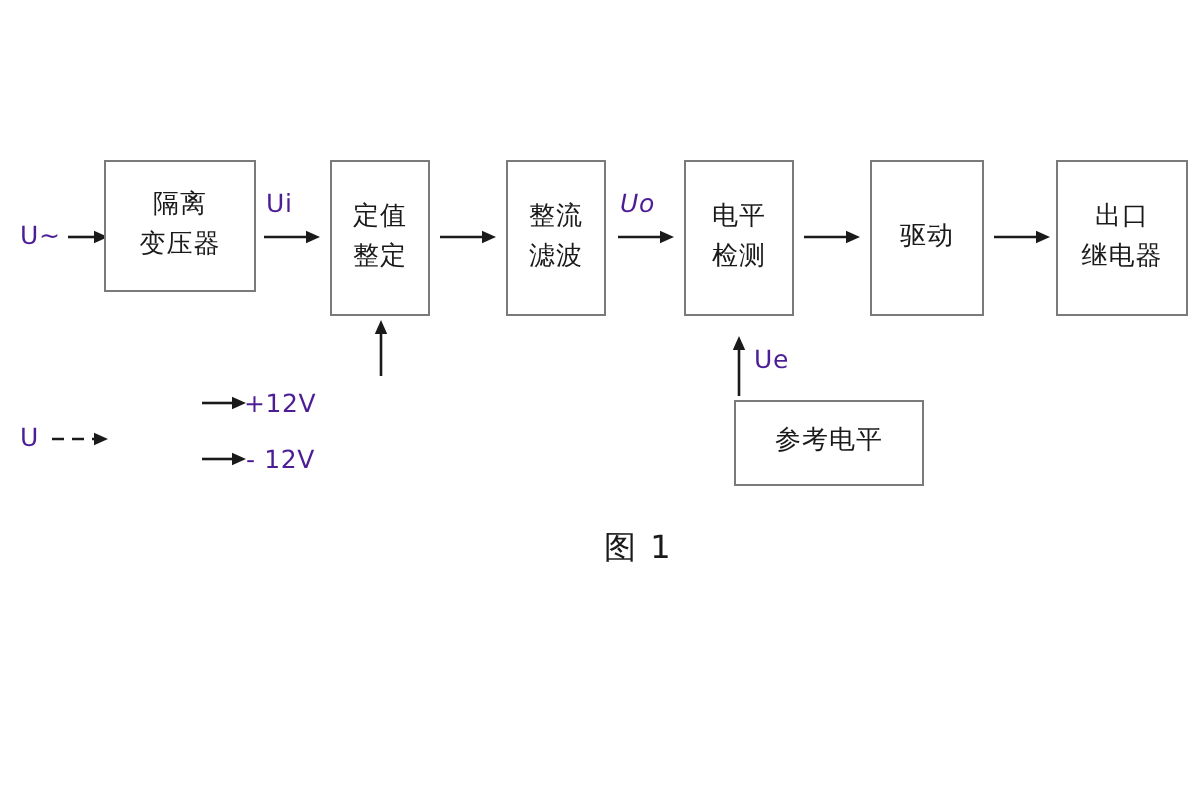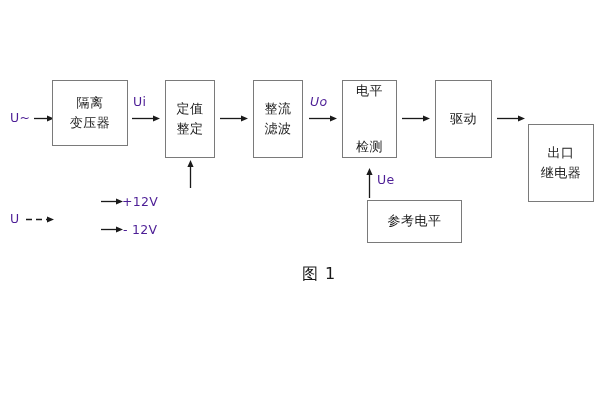--- a/index.html
+++ b/index.html
@@ -105,21 +105,21 @@
   </div>
 
   <div class="sig" style="left:310px; top:94px;font-style:italic;">Uo</div>
   <div class="arrow-h" style="left:309px; top:114px; width:28px;">
     <svg width="28" height="9" viewBox="0 0 28 9">
       <line x1="0" y1="4.5" x2="22" y2="4.5" stroke="#1a1a1a" stroke-width="1.3"></line>
       <polygon points="28,4.5 21,1.4 21,7.6" fill="#1a1a1a"></polygon>
     </svg>
   </div>
 
-  <div class="block" style="left:342px; top:80px; width:55px; height:78px;justify-content:space-between;">
+  <div class="block" style="left:342px; top:80px; width:55px; height:78px;">
     <span class="ln">电平</span>
     <span class="ln">检测</span>
   </div>
 
   <div class="arrow-h" style="left:402px; top:114px; width:28px;">
     <svg width="28" height="9" viewBox="0 0 28 9">
       <line x1="0" y1="4.5" x2="22" y2="4.5" stroke="#1a1a1a" stroke-width="1.3"></line>
       <polygon points="28,4.5 21,1.4 21,7.6" fill="#1a1a1a"></polygon>
     </svg>
   </div>
@@ -128,21 +128,21 @@
     <span class="ln">驱动</span>
   </div>
 
   <div class="arrow-h" style="left:497px; top:114px; width:28px;">
     <svg width="28" height="9" viewBox="0 0 28 9">
       <line x1="0" y1="4.5" x2="22" y2="4.5" stroke="#1a1a1a" stroke-width="1.3"></line>
       <polygon points="28,4.5 21,1.4 21,7.6" fill="#1a1a1a"></polygon>
     </svg>
   </div>
 
-  <div class="block" style="left:528px; top:80px; width:66px; height:78px;margin-top:44px;">
+  <div class="block" style="left:528px; top:80px; width:66px; height:78px;">
     <span class="ln">出口</span>
     <span class="ln">继电器</span>
   </div>
 
   <div class="sig" style="left:10px; top:211px;">U</div>
   <div class="arrow-h" style="left:26px; top:215px; width:28px;">
     <svg width="28" height="9" viewBox="0 0 28 9">
       <line x1="0" y1="4.5" x2="22" y2="4.5" stroke="#1a1a1a" stroke-width="1.3" stroke-dasharray="6,4"></line>
       <polygon points="28,4.5 21,1.4 21,7.6" fill="#1a1a1a"></polygon>
     </svg>

